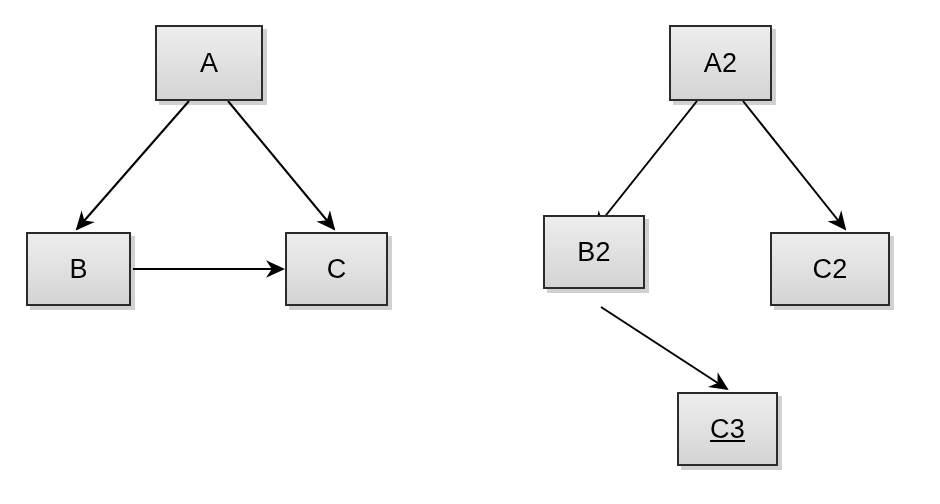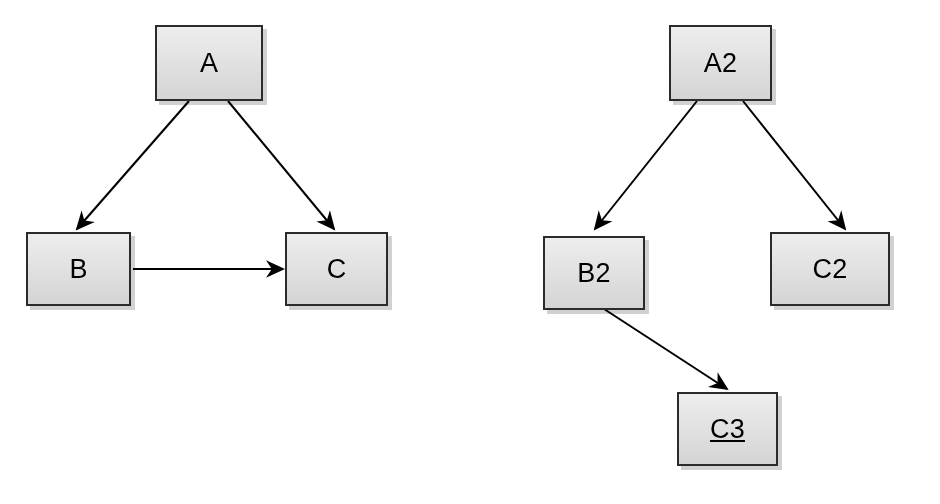--- a/index.html
+++ b/index.html
@@ -73,21 +73,21 @@
       </div>
       <div class="node" style="left: 26px; top: 232px; width: 105px; height: 74px;">
         <span class="node-label">B</span>
       </div>
       <div class="node" style="left: 285px; top: 232px; width: 103px; height: 74px;">
         <span class="node-label">C</span>
       </div>
       <div class="node" style="left: 669px; top: 25px; width: 103px; height: 76px;">
         <span class="node-label">A2</span>
       </div>
-      <div class="node" style="left: 543px; top: 236px; width: 102px; height: 74px;">
+      <div class="node" style="left: 543px; top: 215px; width: 102px; height: 74px;">
         <span class="node-label">B2</span>
       </div>
       <div class="node" style="left: 770px; top: 232px; width: 120px; height: 74px;">
         <span class="node-label">C2</span>
       </div>
       <div class="node" style="left: 677px; top: 392px; width: 101px; height: 74px; text-decoration: underline;">
         <span class="node-label">C3</span>
       </div>
     </div>
 

